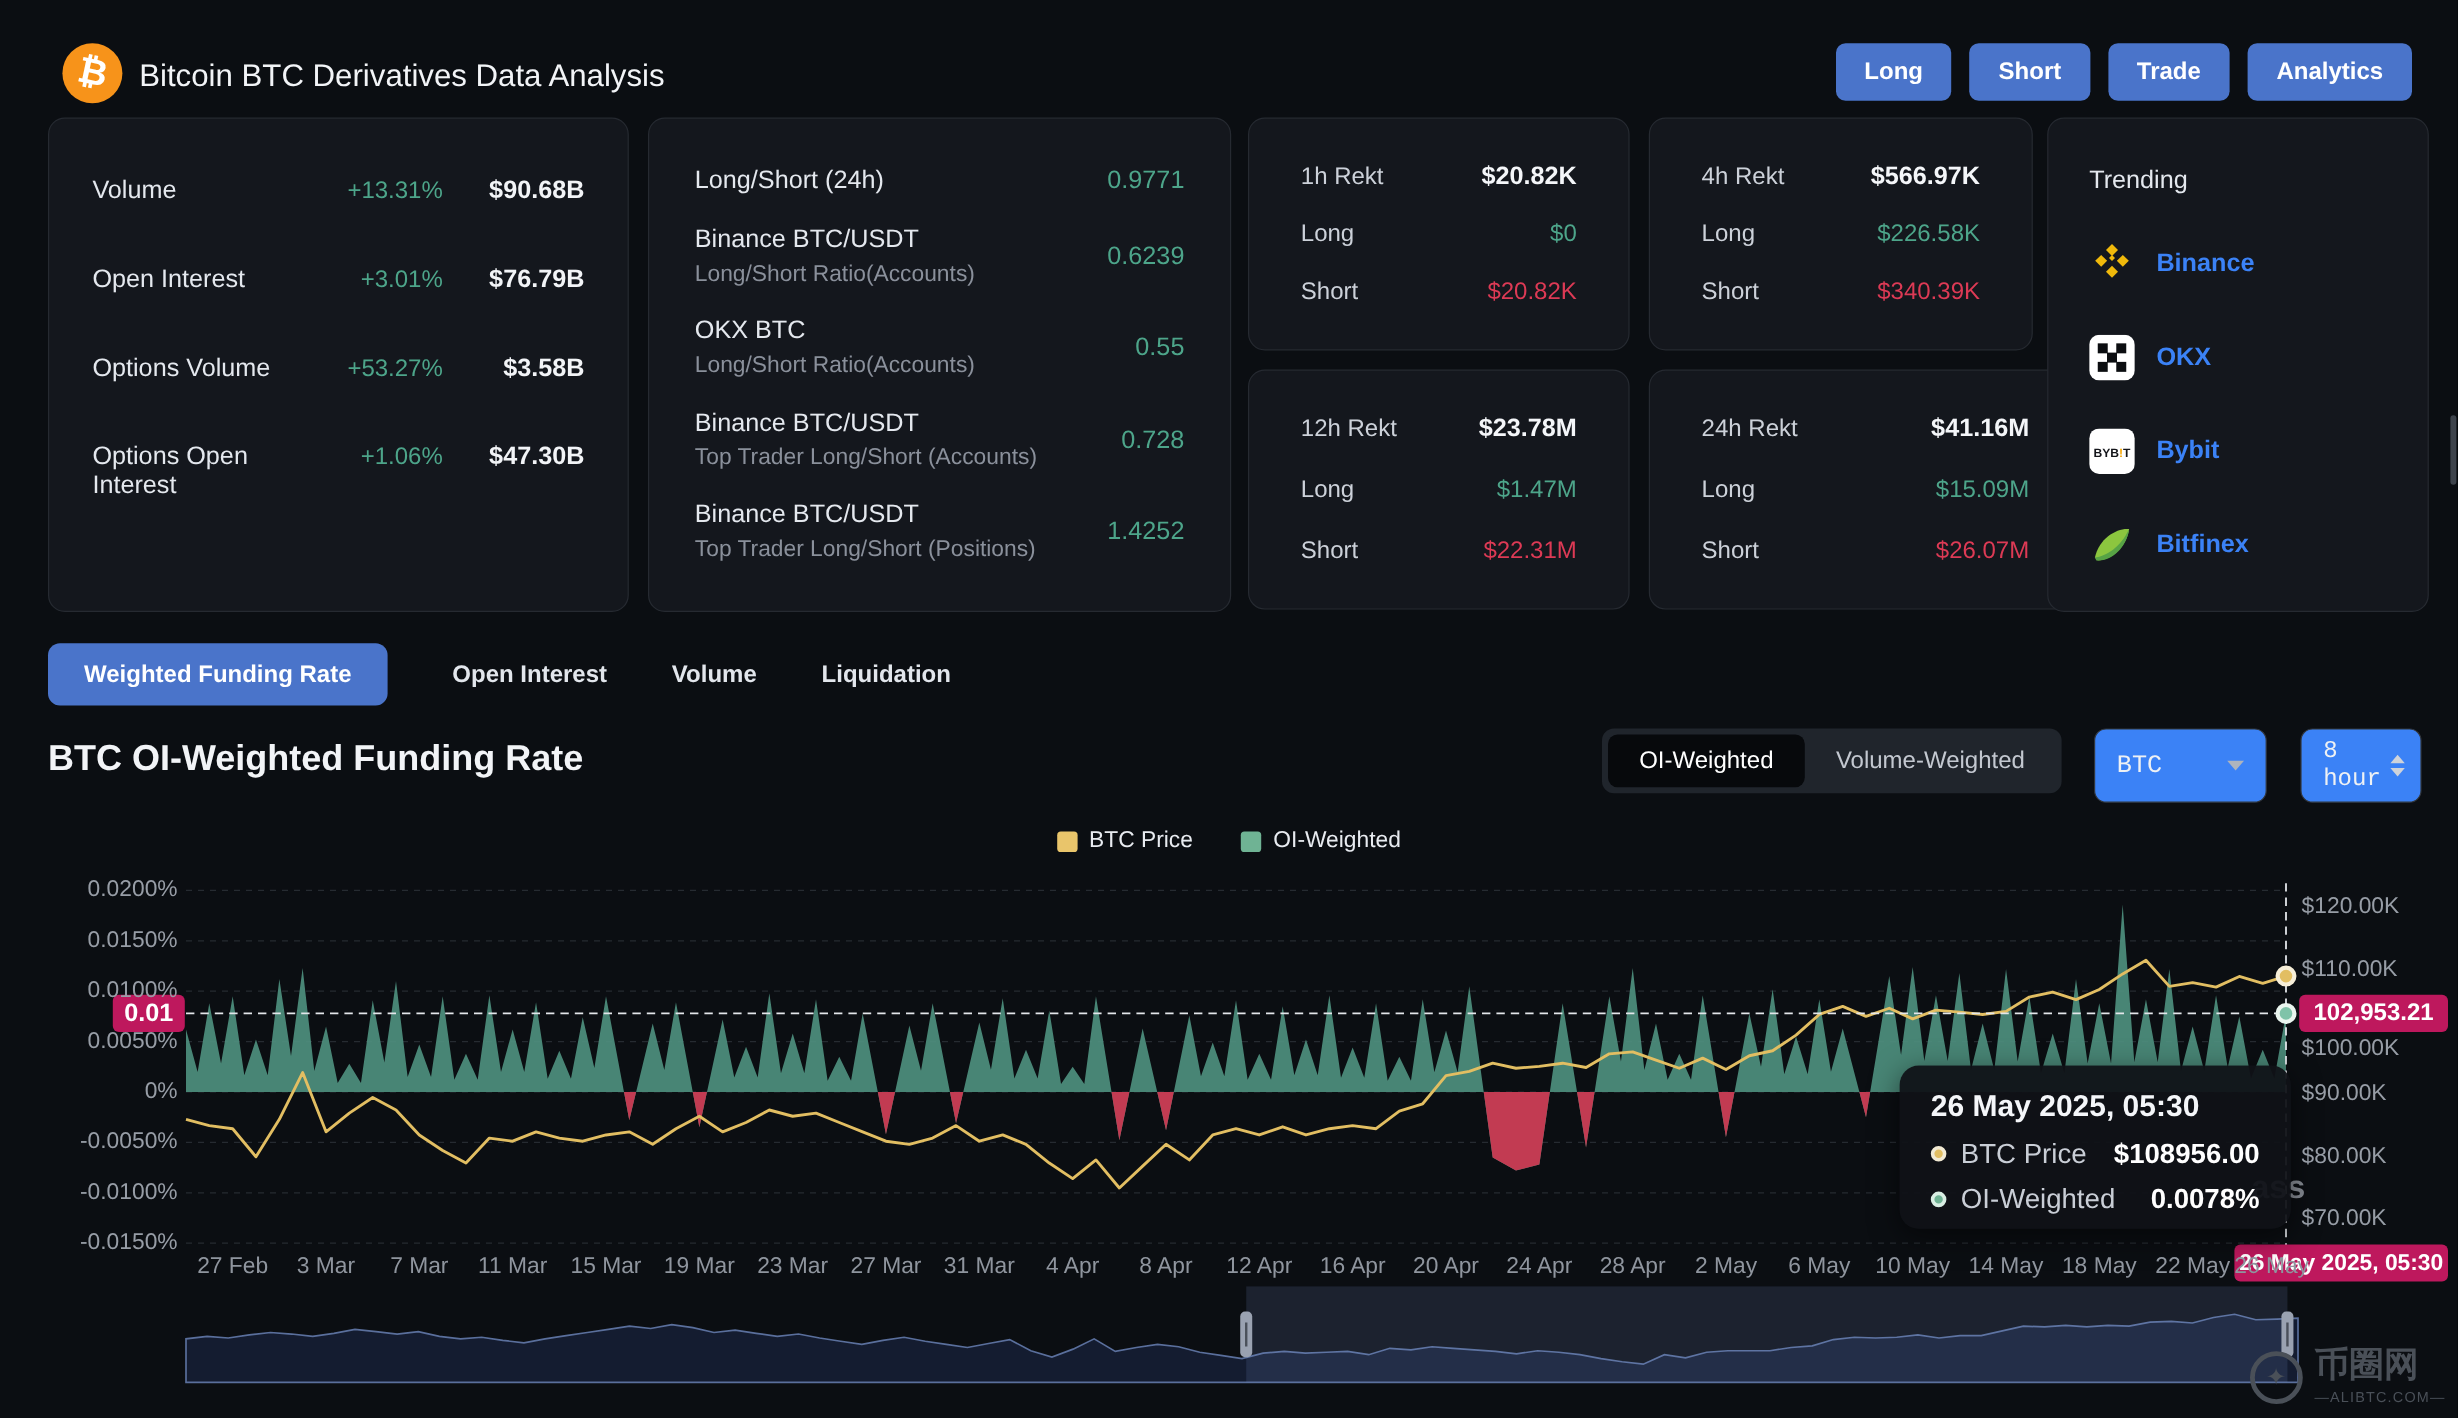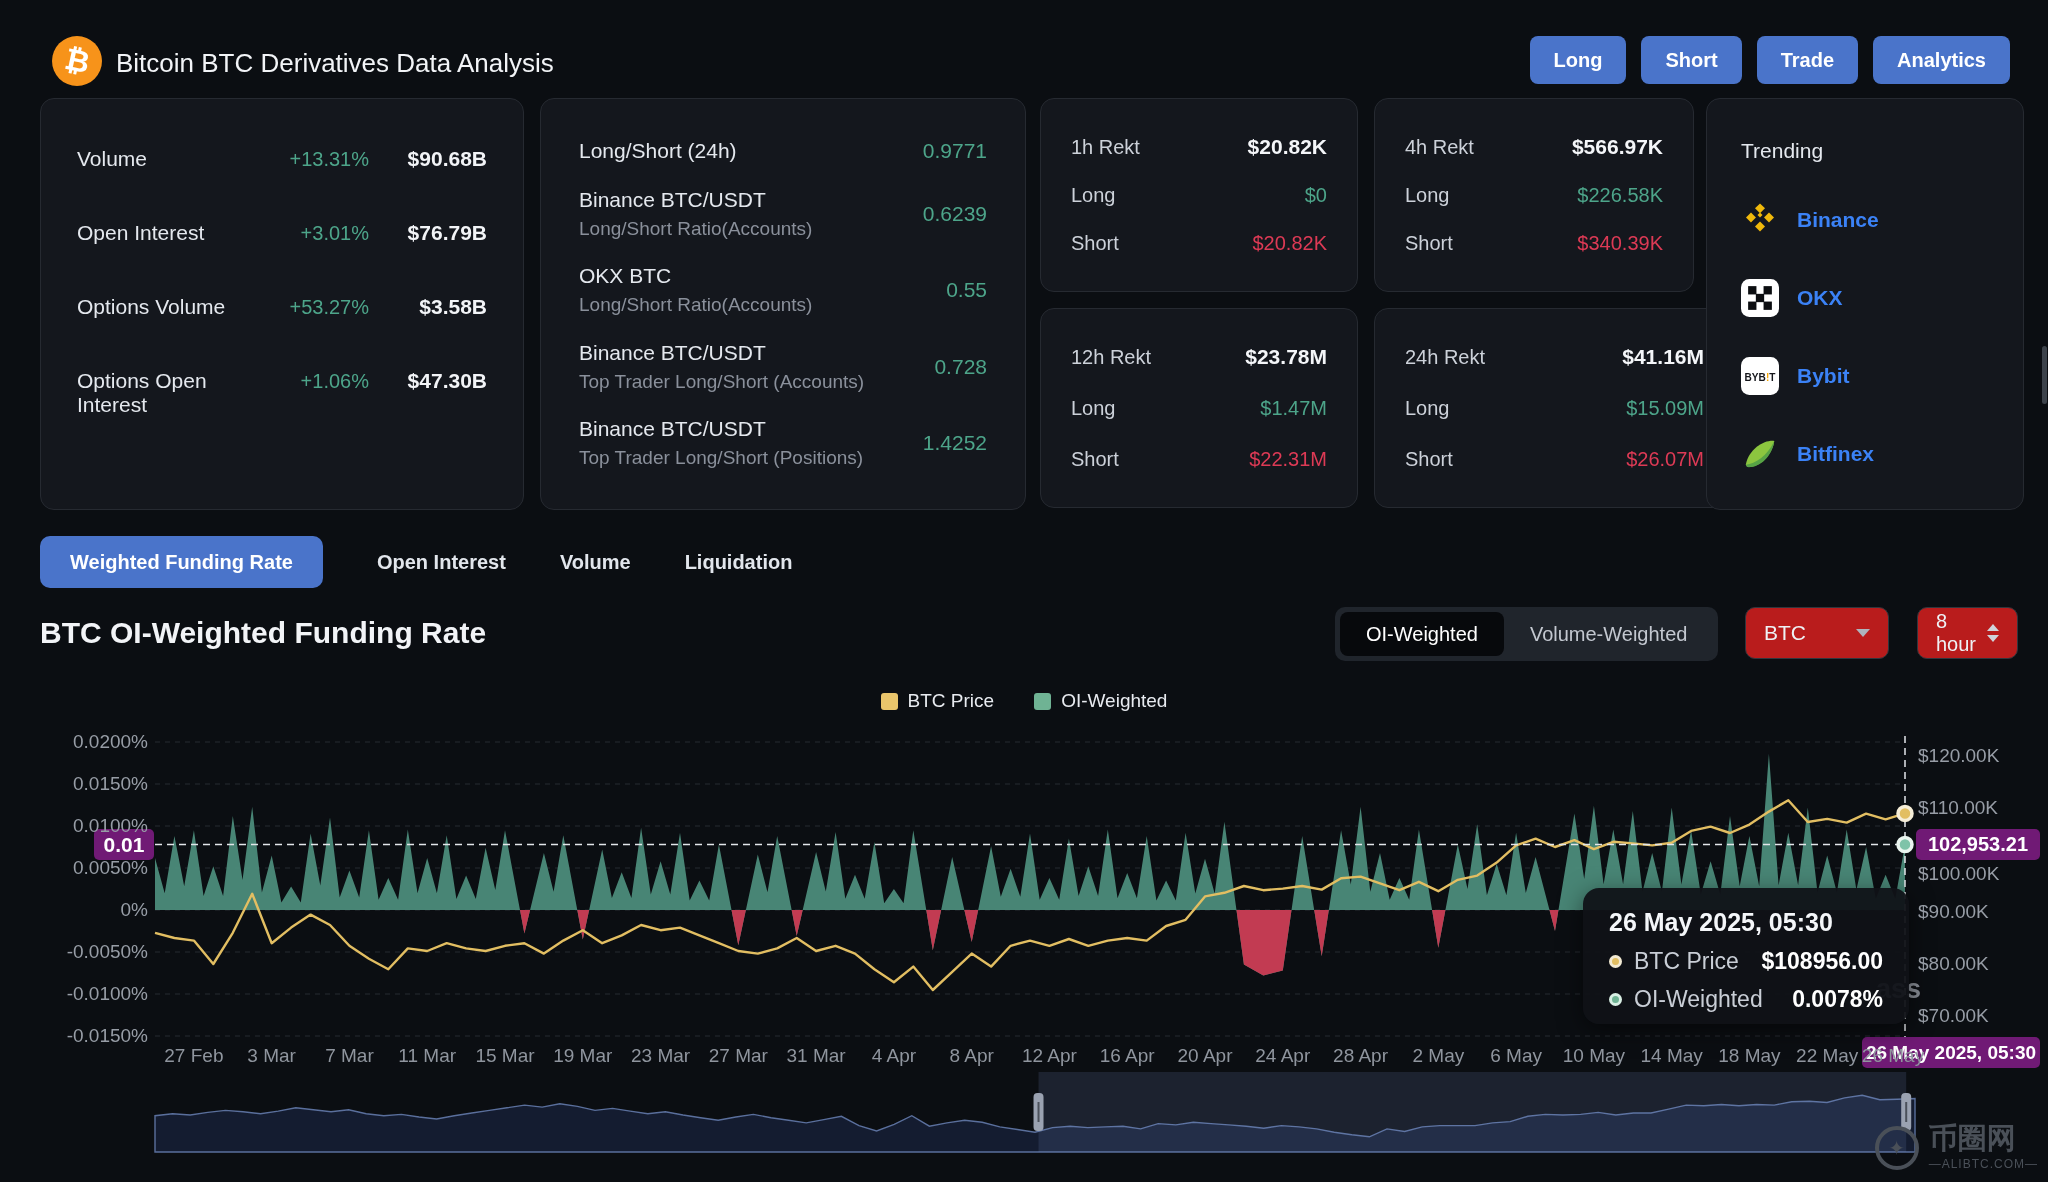--- a/index.html
+++ b/index.html
@@ -25,21 +25,21 @@
   .stat-change { width:130px; text-align:right; font-size:20px; color:#4da58a; }
   .stat-value { width:118px; text-align:right; font-size:21px; font-weight:600; color:#f2f4f7; }
 
   .ratio-card { left:540px; top:98px; width:486px; height:412px; padding:40px 38px; display:flex; flex-direction:column; justify-content:space-between; }
   .ratio-row { display:flex; align-items:center; }
   .ratio-text { flex:1; }
   .ratio-title { font-size:21px; color:#e4e8ee; }
   .ratio-sub { font-size:19px; color:#8a909b; margin-top:6px; }
   .ratio-value { font-size:21px; color:#4da58a; text-align:right; }
 
-  .rekt-card { padding:36px 30px; display:flex; flex-direction:column; justify-content:space-between; }
+  .rekt-card { padding:36px 43px; display:flex; flex-direction:column; justify-content:space-between; }
   .rekt-row { display:flex; align-items:baseline; }
   .rekt-label { flex:1; font-size:20px; color:#ccd1d9; }
   .rekt-total { font-size:21px; font-weight:700; color:#f4f6f9; }
   .rekt-long { font-size:20px; color:#4da58a; }
   .rekt-short { font-size:20px; color:#dd3a55; }
 
   .trending-card { left:1706px; top:98px; width:318px; height:412px; padding:40px 34px; }
   .trending-title { font-size:21px; color:#e4e8ee; }
   .trend-items { margin-top:38px; display:flex; flex-direction:column; gap:40px; }
   .trend-item { display:flex; align-items:center; gap:18px; cursor:pointer; }
@@ -50,43 +50,43 @@
   .tabs { position:absolute; left:40px; top:536px; display:flex; align-items:center; gap:54px; }
   .tab { font-size:20px; font-weight:700; color:#e2e6ec; height:52px; display:flex; align-items:center; cursor:pointer; }
   .tab.active { background:#4a74ca; color:#fff; border-radius:10px; padding:0 30px; }
 
   
   .section-title { position:absolute; left:40px; top:616px; font-size:30px; font-weight:700; color:#f2f4f7; }
   .toggle { position:absolute; left:1335px; top:607px; height:54px; background:#20252c; border-radius:10px;
             display:flex; align-items:center; padding:5px; }
   .toggle .opt { height:44px; padding:0 26px; display:flex; align-items:center; font-size:20px; color:#c3c8d0; cursor:pointer; }
   .toggle .opt.active { background:#07090c; border-radius:8px; color:#fff; }
-  .select { position:absolute; top:607px; height:52px; border:1px solid #31363d; border-radius:10px;
+  .select { position:absolute; top:607px; height:62px; border:1px solid #31363d; border-radius:10px;
             display:flex; align-items:center; justify-content:space-between; padding:0 18px; cursor:pointer;
-            font-size:21px; color:#eef1f4; background:#b91c1c; }
+            font-size:21px; color:#eef1f4; background:#3b82f6;font-family:Liberation Mono, monospace; }
   .select.coin { left:1745px; width:144px; }
   .select.interval { left:1917px; width:101px; font-size:20px; }
   .caret-down { width:0; height:0; border-left:7px solid transparent; border-right:7px solid transparent; border-top:8px solid #aeb4bd; }
   .spinner { display:flex; flex-direction:column; gap:4px; margin-left:8px; }
   .tri-up { width:0; height:0; border-left:6px solid transparent; border-right:6px solid transparent; border-bottom:7px solid #cfd3da; }
   .tri-down { width:0; height:0; border-left:6px solid transparent; border-right:6px solid transparent; border-top:7px solid #cfd3da; }
 
   
   .legend { position:absolute; left:0; right:0; top:690px; display:flex; justify-content:center; gap:40px; }
   .legend-item { display:flex; align-items:center; gap:10px; font-size:19px; color:#e8ebf0; }
   .legend-swatch { width:17px; height:17px; border-radius:3px; }
 
   
   #chart-area { position:absolute; left:0; top:726px; width:2048px; height:344px; }
   #chart-svg { position:absolute; left:0; top:0; }
   .axis-label { position:absolute; font-size:19px; color:#979da6; }
   .axis-left { width:118px; left:30px; text-align:right; }
   .axis-right { left:1918px; }
   .x-label { position:absolute; top:319px; width:92px; text-align:center; font-size:19px; color:#8f959e; }
-  .badge { position:absolute; background:#701a75; color:#fff; border-radius:5px; font-weight:700;
+  .badge { position:absolute; background:#be185d; color:#fff; border-radius:5px; font-weight:700;
            display:flex; align-items:center; justify-content:center; }
   .badge-left { left:94px; top:103px; width:60px; height:31px; font-size:21px; }
   .badge-right { left:1916px; top:103px; width:124px; height:31px; font-size:20px; }
   .badge-bottom { left:1862px; top:311px; width:178px; height:31px; font-size:19px; font-weight:700; }
   .wm-frag { position:absolute; left:1876px; top:248px; font-size:27px; font-weight:700; color:#878c94; }
 
   .tooltip { position:absolute; left:1583px; top:162px; width:326px; height:136px; background:rgba(16,18,23,0.95);
              border-radius:16px; padding:20px 26px; box-shadow:0 6px 24px rgba(0,0,0,.5); }
   .tooltip-title { font-size:25px; font-weight:600; color:#f4f6f9; }
   .tt-row { display:flex; align-items:center; margin-top:11px; font-size:23px; }

